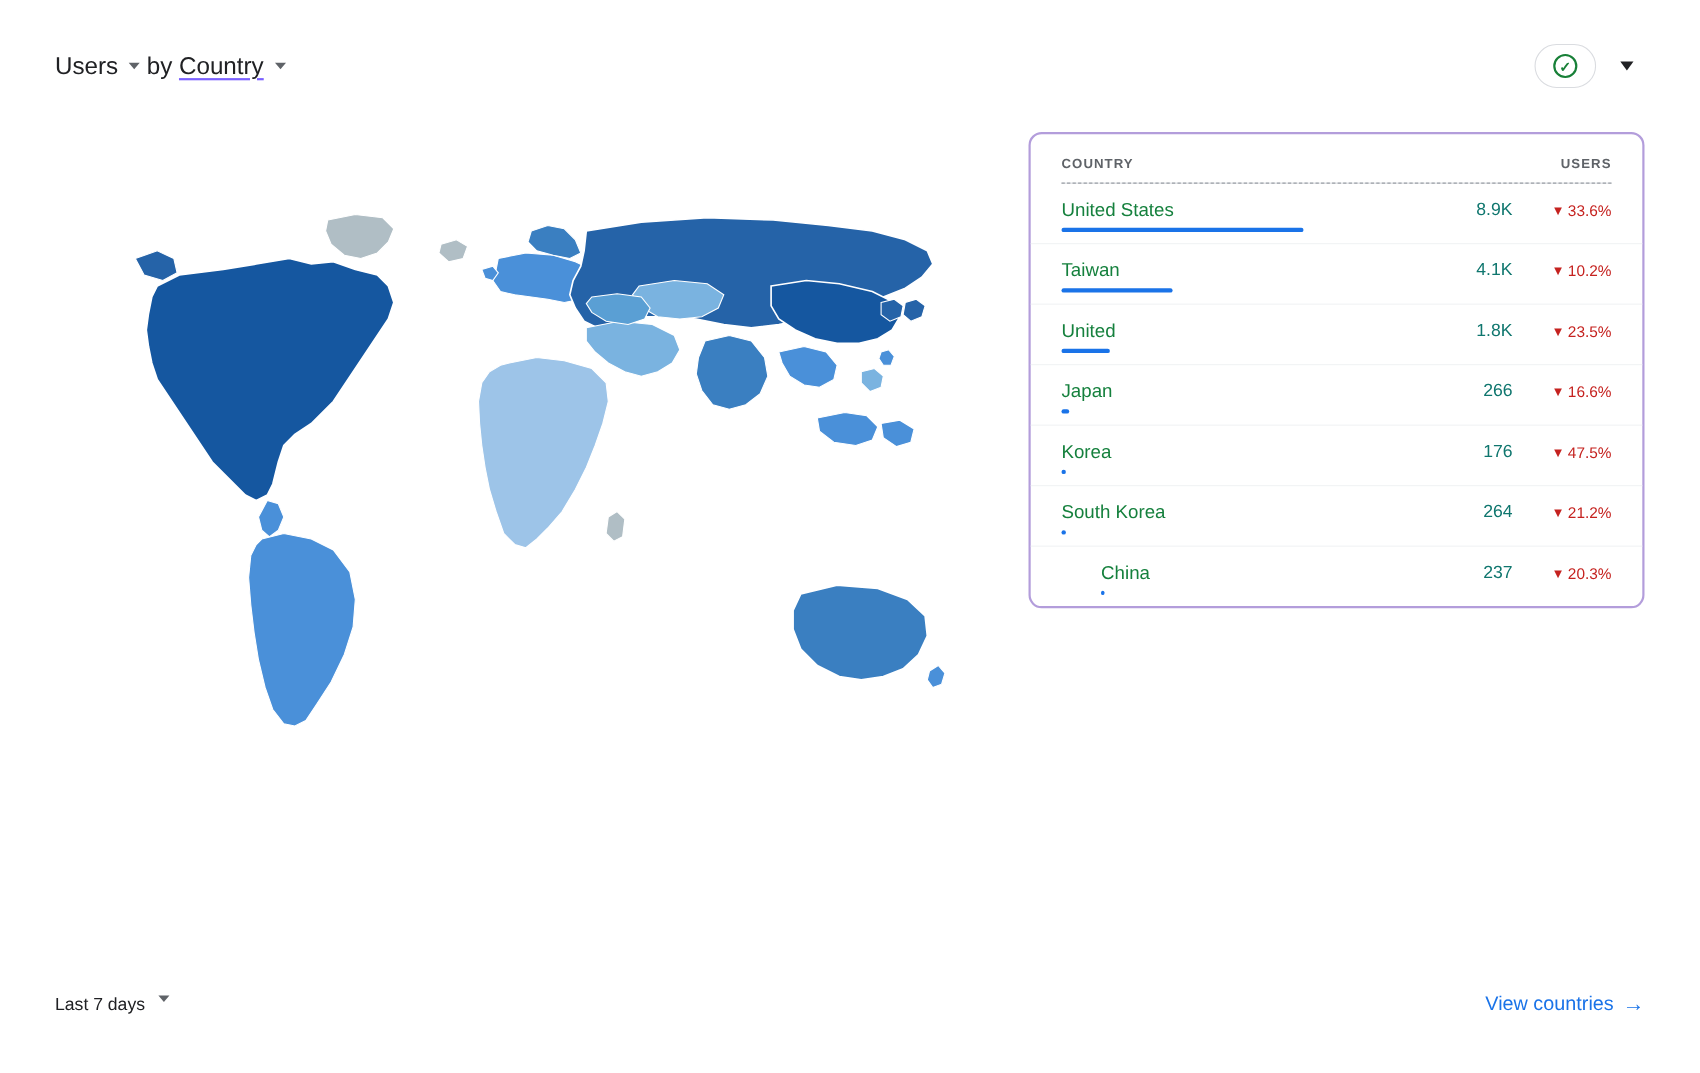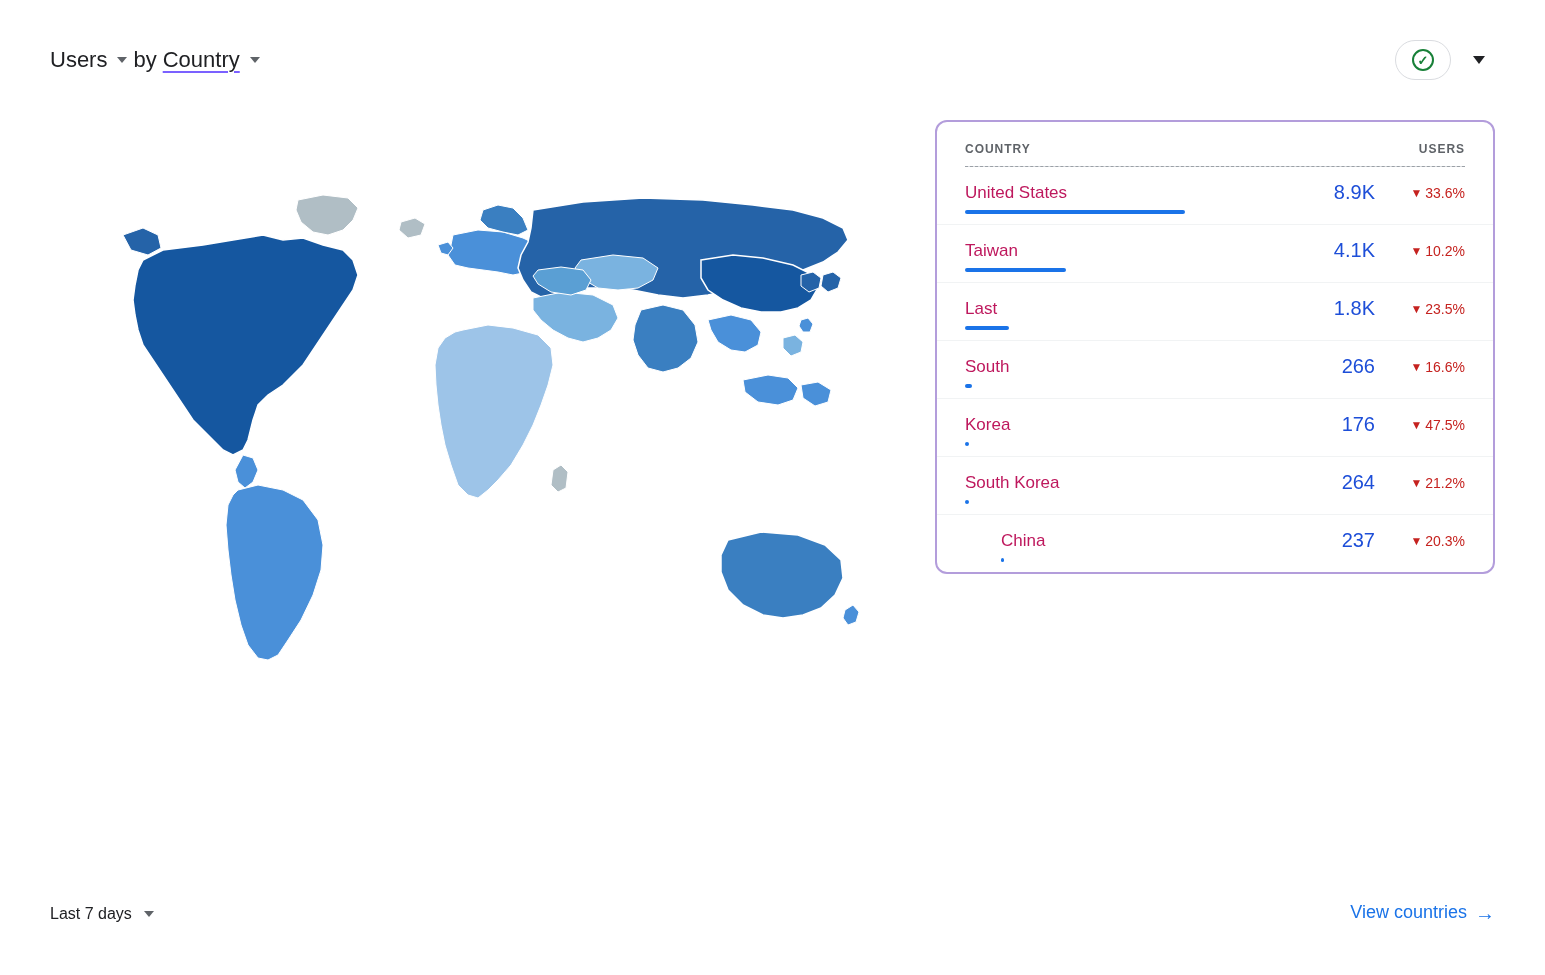--- a/index.html
+++ b/index.html
@@ -145,31 +145,31 @@
       margin-left: 36px;
     }
     .row-top {
       display: flex;
       align-items: center;
       justify-content: space-between;
       margin-bottom: 6px;
     }
     .country-name {
       font-size: 17px;
-      color: #be185d;
+      color: #15803d;
       font-weight: 400;
     }
     .row-right {
       display: flex;
       align-items: center;
       gap: 20px;
     }
     .users-count {
-      font-size: 20px;
-      color: #1d4ed8;
+      font-size: 16px;
+      color: #0f766e;
       min-width: 45px;
       text-align: right;
     }
     .change {
       font-size: 14px;
       color: #c5221f;
       display: flex;
       align-items: center;
       gap: 3px;
       min-width: 70px;
@@ -191,21 +191,21 @@
     }
     .footer {
       display: flex;
       justify-content: space-between;
       align-items: center;
       padding: 20px 0 10px 0;
       margin-top: auto;
     }
     .date-range {
       display: flex;
-      align-items: center;
+      align-items: flex-start;
       gap: 8px;
       font-size: 16px;
       color: #202124;
       cursor: pointer;
     }
     .view-countries {
       font-size: 18px;
       color: #1a73e8;
       font-weight: 500;
       cursor: pointer;
@@ -332,36 +332,36 @@
             10.2%
           </span>
         </div>
       </div>
       <div class="bar-container">
         <div class="bar" style="width:101px"></div>
       </div>
     </div>
           <div class="table-row">
       <div class="row-top">
-        <span class="country-name">Last</span>
+        <span class="country-name">United</span>
         <div class="row-right">
           <span class="users-count">1.8K</span>
           <span class="change">
             <span class="arrow-down">▼</span>
             23.5%
           </span>
         </div>
       </div>
       <div class="bar-container">
         <div class="bar" style="width:44px"></div>
       </div>
     </div>
           <div class="table-row">
       <div class="row-top">
-        <span class="country-name">South</span>
+        <span class="country-name">Japan</span>
         <div class="row-right">
           <span class="users-count">266</span>
           <span class="change">
             <span class="arrow-down">▼</span>
             16.6%
           </span>
         </div>
       </div>
       <div class="bar-container">
         <div class="bar" style="width:7px"></div>

